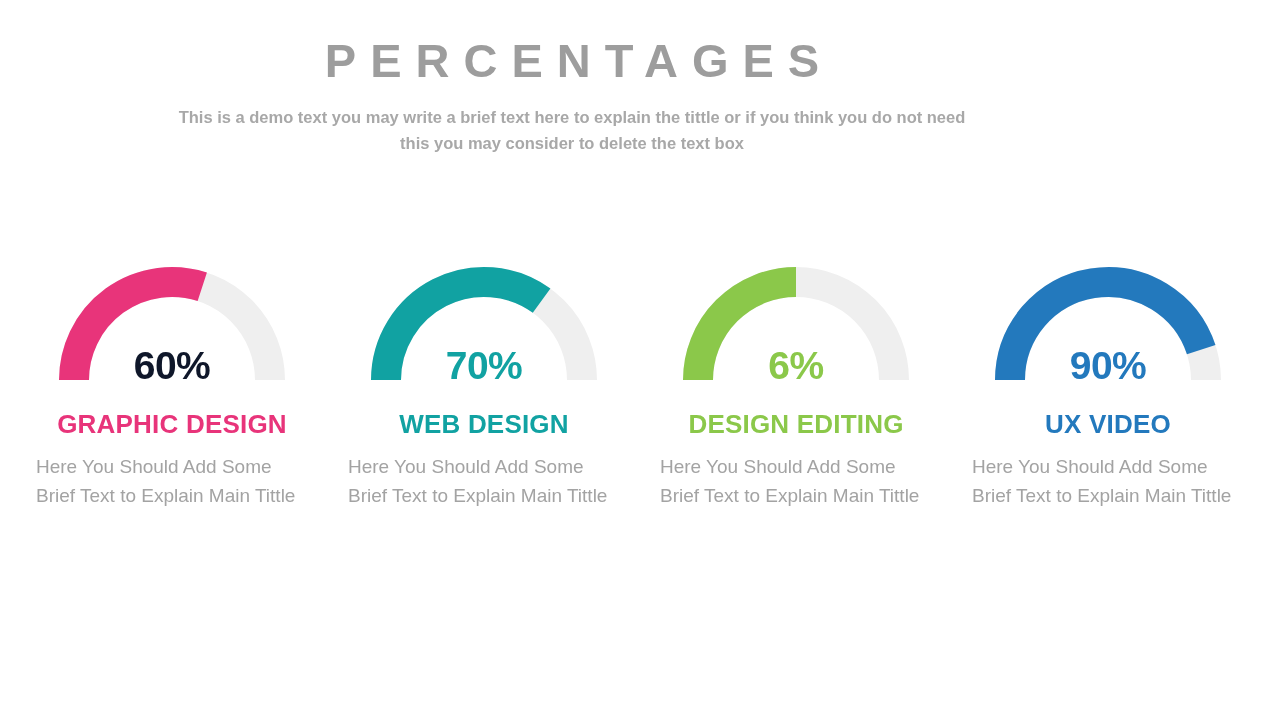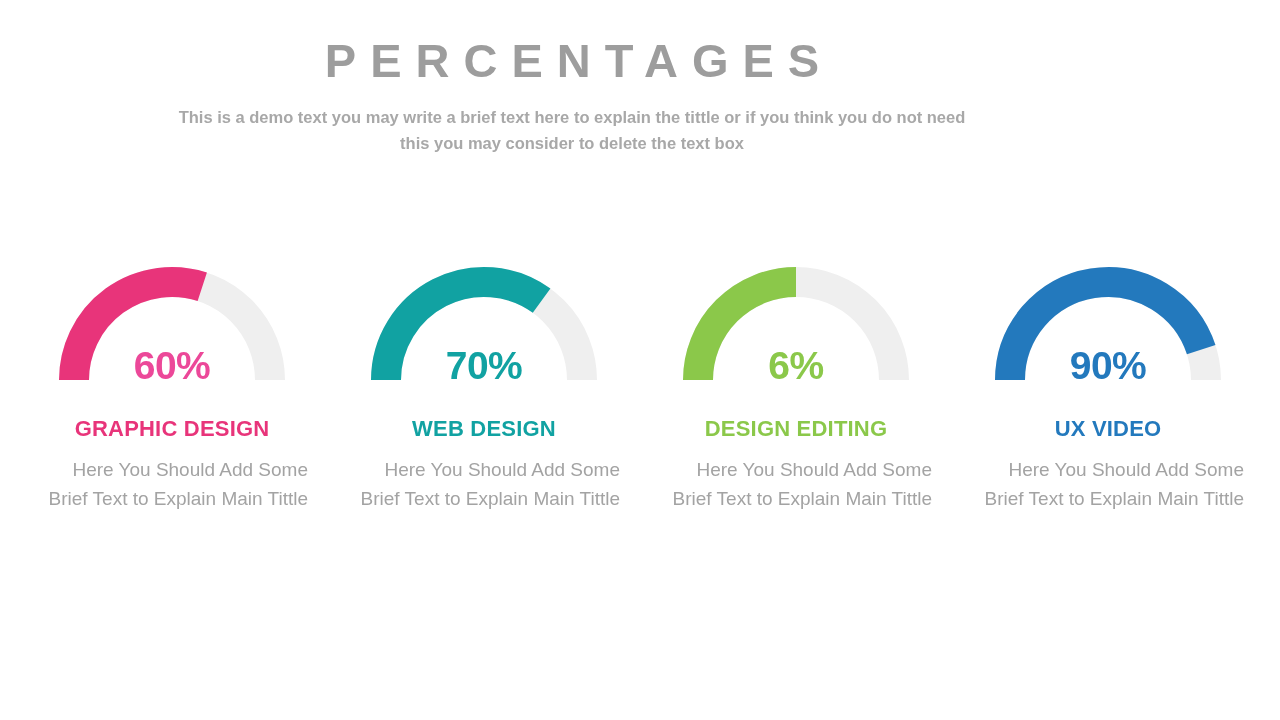--- a/index.html
+++ b/index.html
@@ -93,34 +93,34 @@
     top: 94px;
     text-align: center;
     font-size: 39px;
     font-weight: bold;
     letter-spacing: -0.5px;
     line-height: 1;
     font-family: "Liberation Sans", sans-serif;
   }
 
   .gauge-label {
-    margin-top: 31px;
-    font-size: 22px;
+    margin-top: 24px;
+    font-size: 26px;
     font-weight: bold;
     letter-spacing: 0.2px;
     text-align: center;
     line-height: 1;
     font-family: "Liberation Sans", sans-serif;
   }
 
   .gauge-desc {
     margin-top: 15px;
     font-size: 19px;
     color: #a3a3a3;
-    text-align: right;
+    text-align: left;
     line-height: 1.54;
     width: 272px;
     font-family: "Liberation Sans", sans-serif;
     font-weight: normal;
   }
 </style>
 </head>
 <body>
 
 <div class="slide">
@@ -131,21 +131,21 @@
   </div>
 
   <div class="gauge-row">
 
     <div class="gauge-card">
       <div class="gauge-wrap">
         <svg class="gauge-svg" viewBox="0 0 250 135">
           <path class="gauge-track" fill="none" stroke-linecap="butt" d="M 27 127.99999999999999 A 98 98 0 0 1 223 128" stroke="#efefef" stroke-width="30"></path>
           <path class="gauge-value" fill="none" stroke-linecap="butt" d="M 27 127.99999999999999 A 98 98 0 0 1 155.28366544874484 34.79646140307496" stroke="#e8347a" stroke-width="30"></path>
         </svg>
-        <div class="gauge-percent" style="color: #ec4899;">60%</div>
+        <div class="gauge-percent" style="color: #0f172a;">60%</div>
       </div>
       <div class="gauge-label" style="color: rgb(232, 52, 122);">GRAPHIC DESIGN</div>
       <div class="gauge-desc">Here You Should Add Some Brief Text to Explain Main Tittle</div>
     </div>
 
     <div class="gauge-card">
       <div class="gauge-wrap">
         <svg class="gauge-svg" viewBox="0 0 250 135">
           <path class="gauge-track" fill="none" stroke-linecap="butt" d="M 27 127.99999999999999 A 98 98 0 0 1 223 128" stroke="#efefef" stroke-width="30"></path>
           <path class="gauge-value" fill="none" stroke-linecap="butt" d="M 27 127.99999999999999 A 98 98 0 0 1 182.60295472466237 48.716334551255144" stroke="#11a2a2" stroke-width="30"></path>

